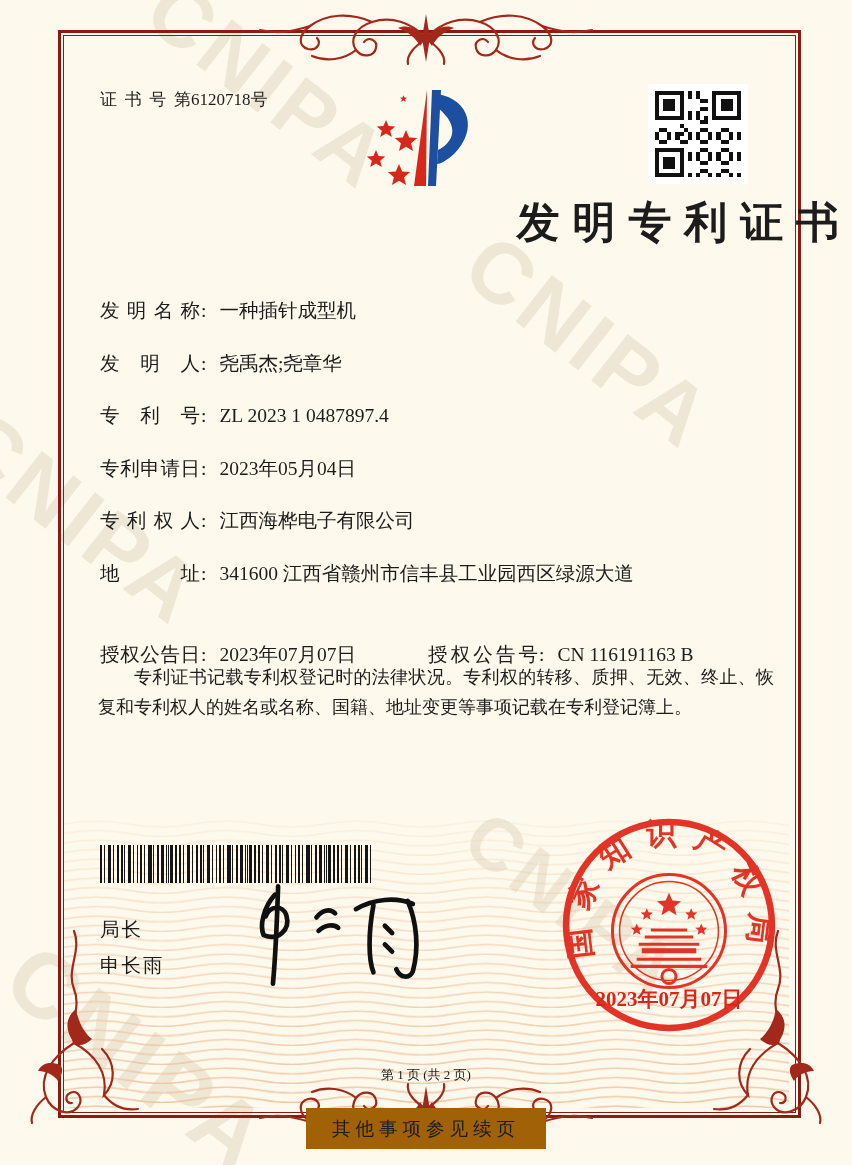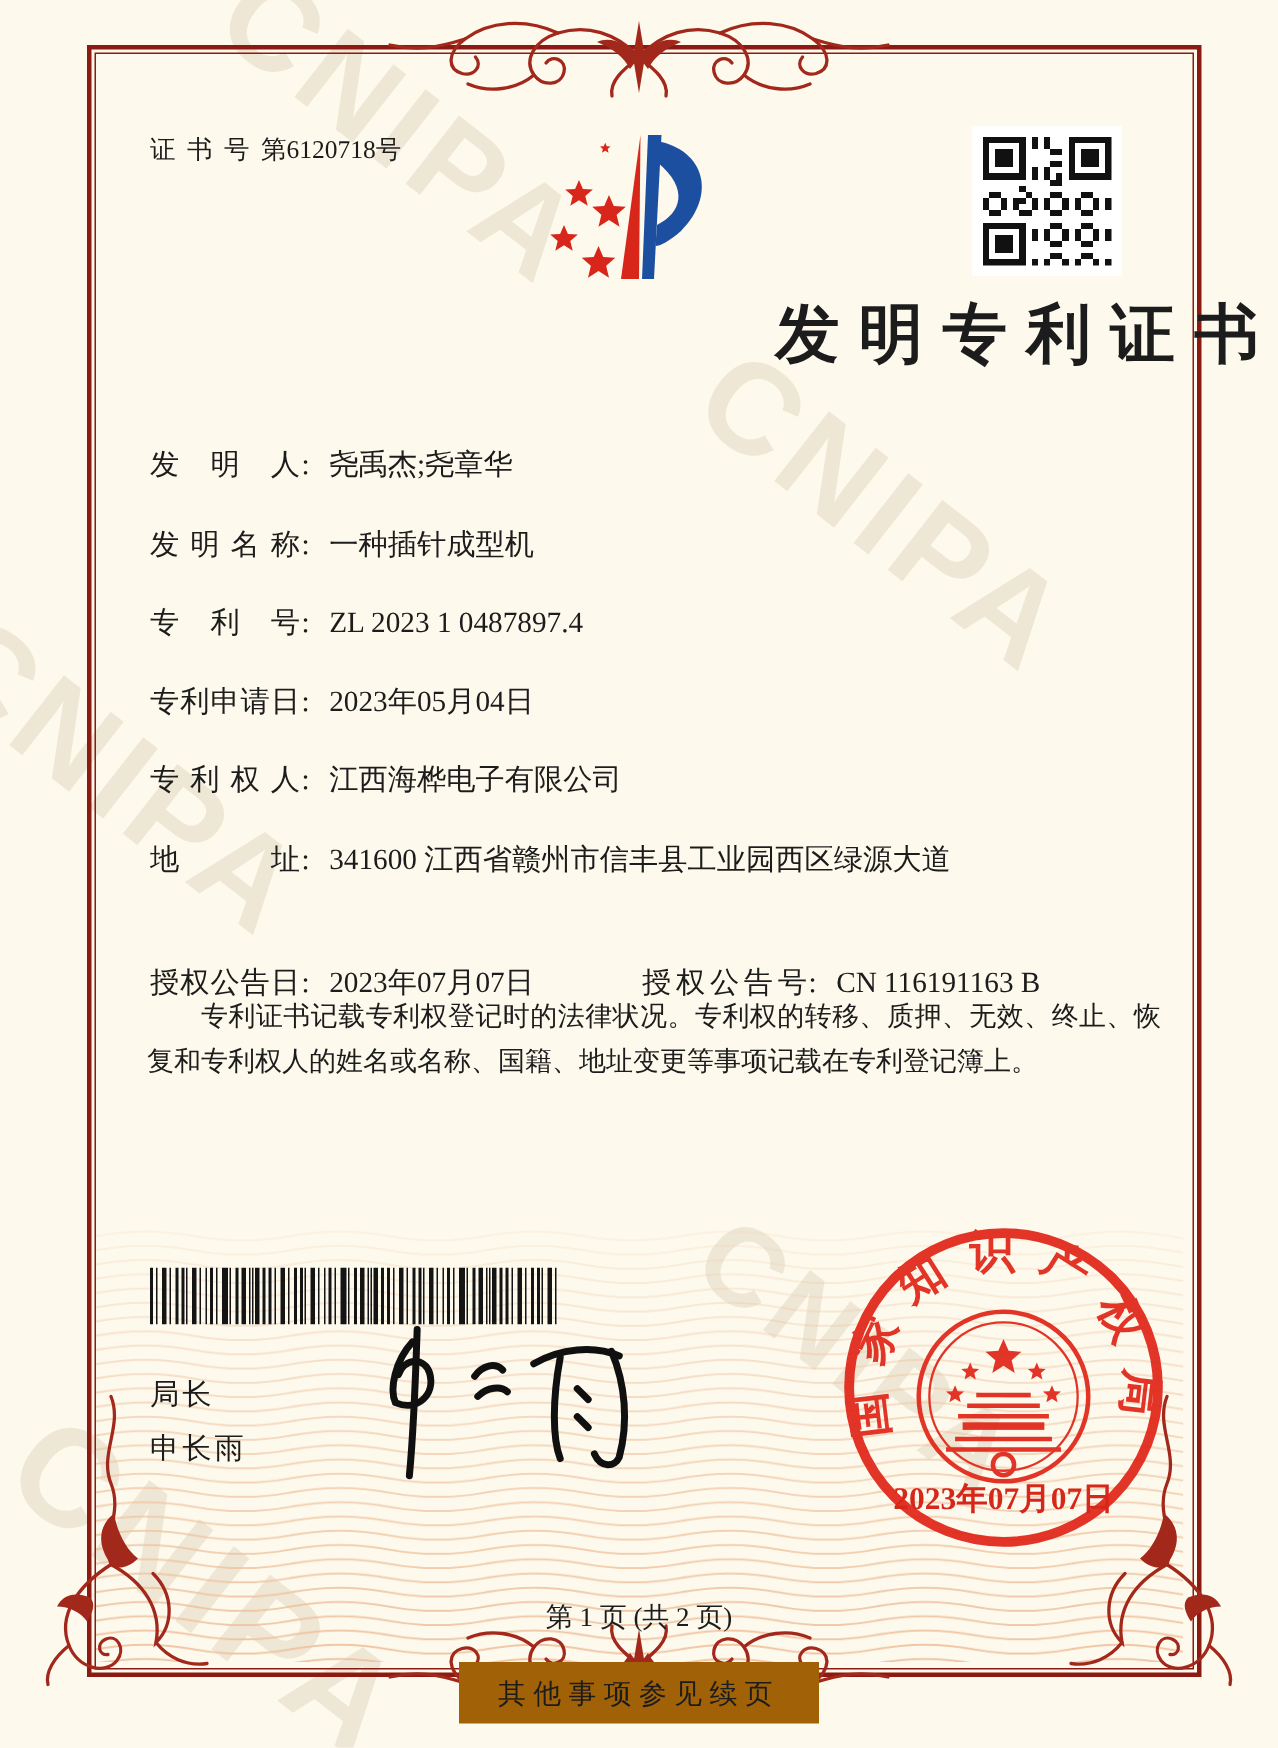--- a/index.html
+++ b/index.html
@@ -47,21 +47,21 @@
   .paras{left:98px;top:662px;width:676px;z-index:4;font-size:18px;line-height:30px;text-align:justify;}
   .paras p{margin:0 0 7px 0;text-indent:2em;}
   
   .barcode{left:100px;top:845px;width:276px;height:38px;z-index:4;}
   .sig-title{left:100px;top:916px;font-size:19.5px;z-index:4;letter-spacing:2px;}
   .sig-name{left:100px;top:952px;font-size:19.5px;z-index:4;letter-spacing:2px;}
   .signature{left:212px;top:876px;width:240px;height:114px;z-index:4;}
   .seal{left:558px;top:814px;width:222px;height:222px;z-index:5;opacity:0.93;}
   .seal-date{left:562px;top:985px;width:214px;text-align:center;z-index:6;
              font-size:21px;font-weight:600;color:#D5281B;}
-  .page-no{left:0;right:0;top:1066px;text-align:center;font-size:18px;z-index:4;}
+  .page-no{left:0;right:0;top:1066px;text-align:center;font-size:13px;z-index:4;}
   .note-box{left:50%;transform:translateX(-50%);top:1108px;background:#a16207;
             padding:8px 26px;font-size:18.5px;letter-spacing:5px;z-index:7;white-space:nowrap;}
 </style>
 </head>
 <body>
 
 <span class="wm" style="left:128px;top:36px;font-size:84px;">CNIPA</span>
 <span class="wm" style="left:446px;top:292px;font-size:86px;">CNIPA</span>
 <span class="wm" style="left:-64px;top:468px;font-size:86px;">CNIPA</span>
 <span class="wm" style="left:448px;top:862px;font-size:74px;">CNIPA</span>
@@ -232,24 +232,24 @@
       <rect x="15" y="20" width="1" height="1" fill="#111"></rect>
       <rect x="18" y="20" width="1" height="1" fill="#111"></rect>
       <rect x="20" y="20" width="1" height="1" fill="#111"></rect>
     </svg>
 </div>
 
 <div class="abs title">发明专利证书</div>
 
 <div class="abs fields">
   <div class="frow">
+    <span class="flabel">发明名称</span><span class="colon">:</span><span class="fvalue">一种插针成型机</span>
+  </div>
+  <div class="frow">
     <span class="flabel">发明人</span><span class="colon">:</span><span class="fvalue">尧禹杰;尧章华</span>
-  </div>
-  <div class="frow">
-    <span class="flabel">发明名称</span><span class="colon">:</span><span class="fvalue">一种插针成型机</span>
   </div>
   <div class="frow">
     <span class="flabel">专利号</span><span class="colon">:</span><span class="fvalue">ZL 2023 1 0487897.4</span>
   </div>
   <div class="frow">
     <span class="flabel">专利申请日</span><span class="colon">:</span><span class="fvalue">2023年05月04日</span>
   </div>
   <div class="frow">
     <span class="flabel">专利权人</span><span class="colon">:</span><span class="fvalue">江西海桦电子有限公司</span>
   </div>

